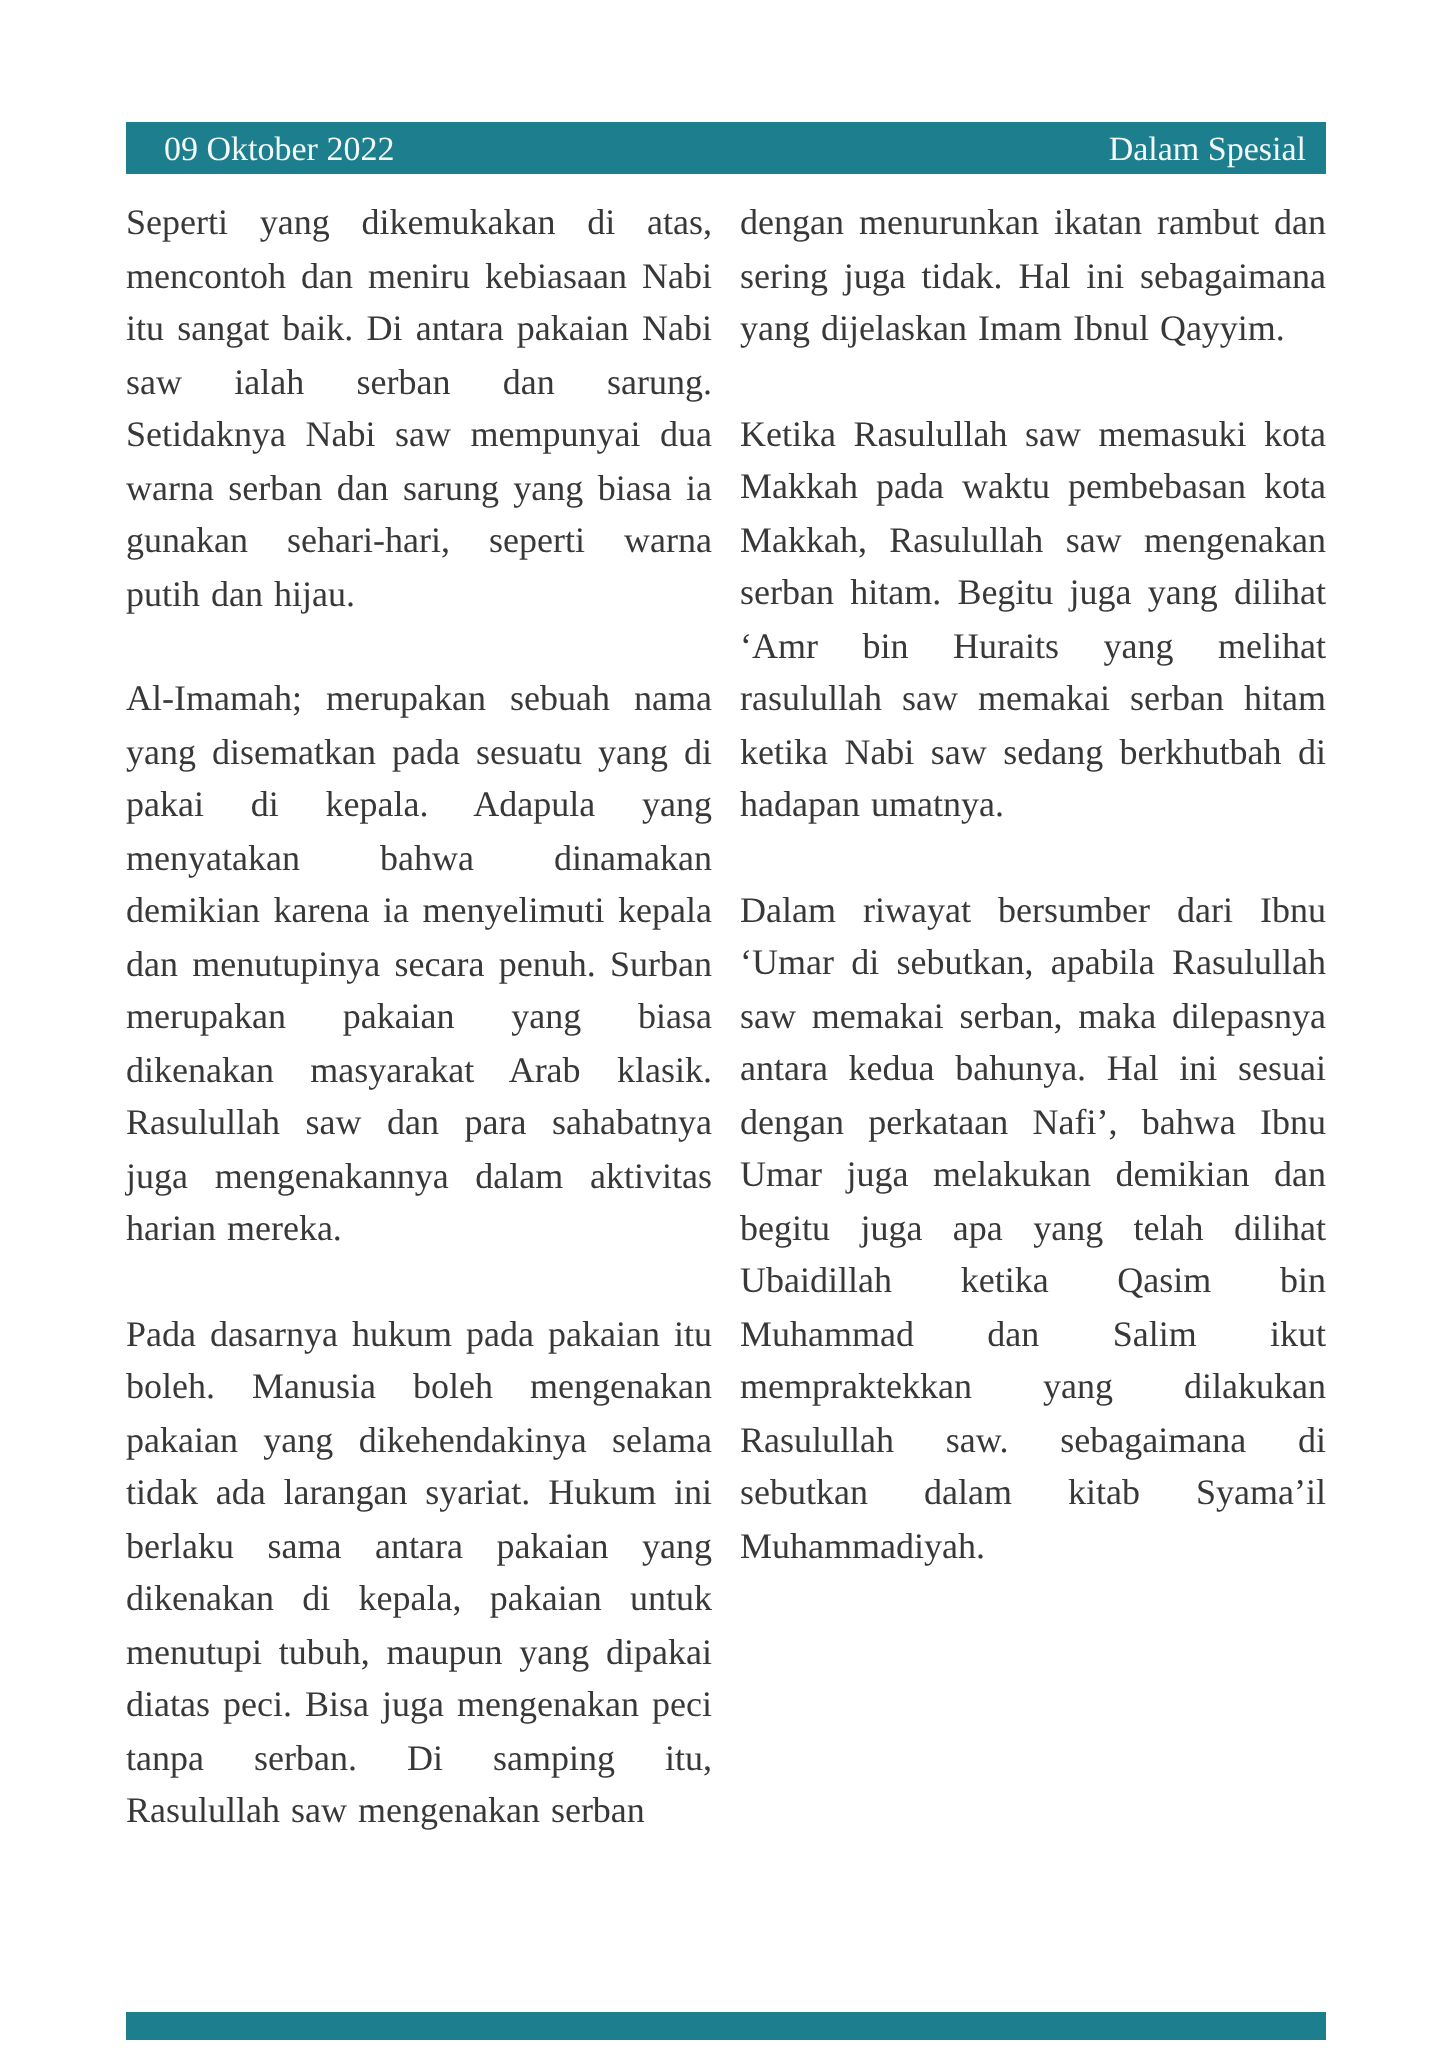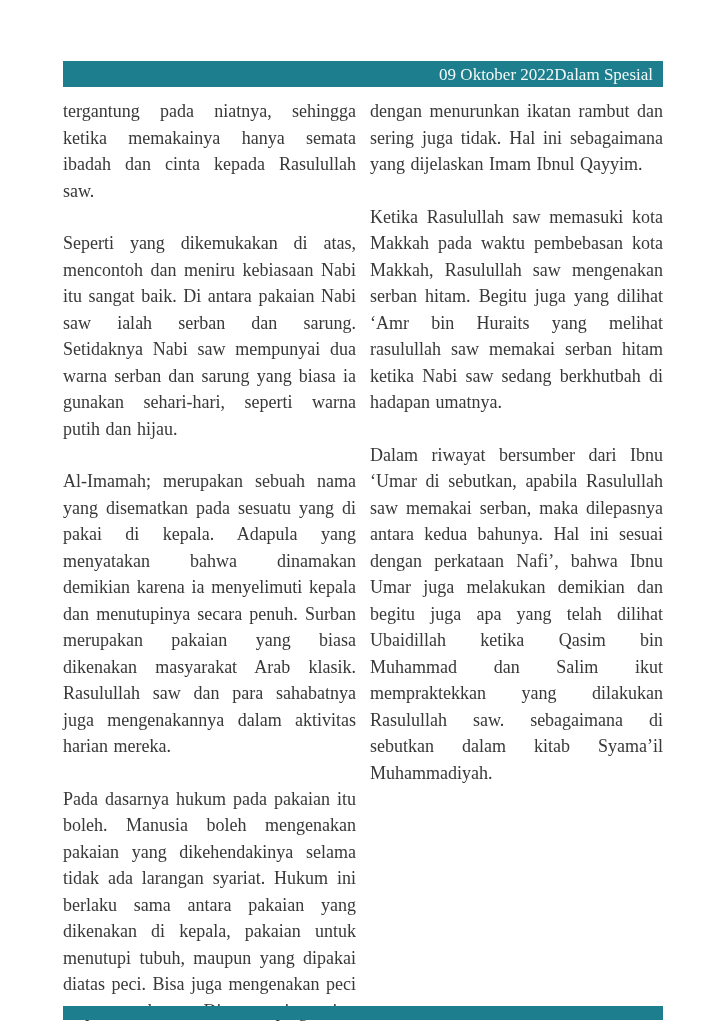--- a/index.html
+++ b/index.html
@@ -17,21 +17,21 @@
   }
   .topbar {
     position: absolute;
     left: 63px;
     top: 61px;
     width: 600px;
     height: 26px;
     background: #1d7f8e;
     display: flex;
     align-items: center;
-    justify-content: flex-end;
+    justify-content: space-between;
     box-sizing: border-box;
     padding: 0 10px 0 19px;
     color: #f4f8f8;
     font-size: 17px;
   }
   .topbar .date, .topbar .edition {
     white-space: nowrap;
     line-height: 1;
     padding-top: 1px;
   }
@@ -69,21 +69,20 @@
 
 <div class="page">
 
   <div class="topbar">
     <span class="date">09 Oktober 2022</span>
     <span class="edition">Dalam Spesial</span>
   </div>
 
   <div class="content">
     <div class="col">
-      <p>tergantung pada niatnya, sehingga ketika memakainya hanya semata ibadah dan cinta kepada Rasulullah saw.</p>
       <p>Seperti yang dikemukakan di atas, mencontoh dan meniru kebiasaan Nabi itu sangat baik. Di antara pakaian Nabi saw ialah serban dan sarung. Setidaknya Nabi saw mempunyai dua warna serban dan sarung yang biasa ia gunakan sehari-hari, seperti warna putih dan hijau.</p>
       <p>Al-Imamah; merupakan sebuah nama yang disematkan pada sesuatu yang di pakai di kepala. Adapula yang menyatakan bahwa dinamakan demikian karena ia menyelimuti kepala dan menutupinya secara penuh. Surban merupakan pakaian yang biasa dikenakan masyarakat Arab klasik. Rasulullah saw dan para sahabatnya juga mengenakannya dalam aktivitas harian mereka.</p>
       <p>Pada dasarnya hukum pada pakaian itu boleh. Manusia boleh mengenakan pakaian yang dikehendakinya selama tidak ada larangan syariat. Hukum ini berlaku sama antara pakaian yang dikenakan di kepala, pakaian untuk menutupi tubuh, maupun yang dipakai diatas peci. Bisa juga mengenakan peci tanpa serban. Di samping itu, Rasulullah saw mengenakan serban</p>
     </div>
     <div class="col">
       <p>dengan menurunkan ikatan rambut dan sering juga tidak. Hal ini sebagaimana yang dijelaskan Imam Ibnul Qayyim.</p>
       <p>Ketika Rasulullah saw memasuki kota Makkah pada waktu pembebasan kota Makkah, Rasulullah saw mengenakan serban hitam. Begitu juga yang dilihat ‘Amr bin Huraits yang melihat rasulullah saw memakai serban hitam ketika Nabi saw sedang berkhutbah di hadapan umatnya.</p>
       <p>Dalam riwayat bersumber dari Ibnu ‘Umar di sebutkan, apabila Rasulullah saw memakai serban, maka dilepasnya antara kedua bahunya. Hal ini sesuai dengan perkataan Nafi’, bahwa Ibnu Umar juga melakukan demikian dan begitu juga apa yang telah dilihat Ubaidillah ketika Qasim bin Muhammad dan Salim ikut mempraktekkan yang dilakukan Rasulullah saw. sebagaimana di sebutkan dalam kitab Syama’il Muhammadiyah.</p>
     </div>
   </div>

